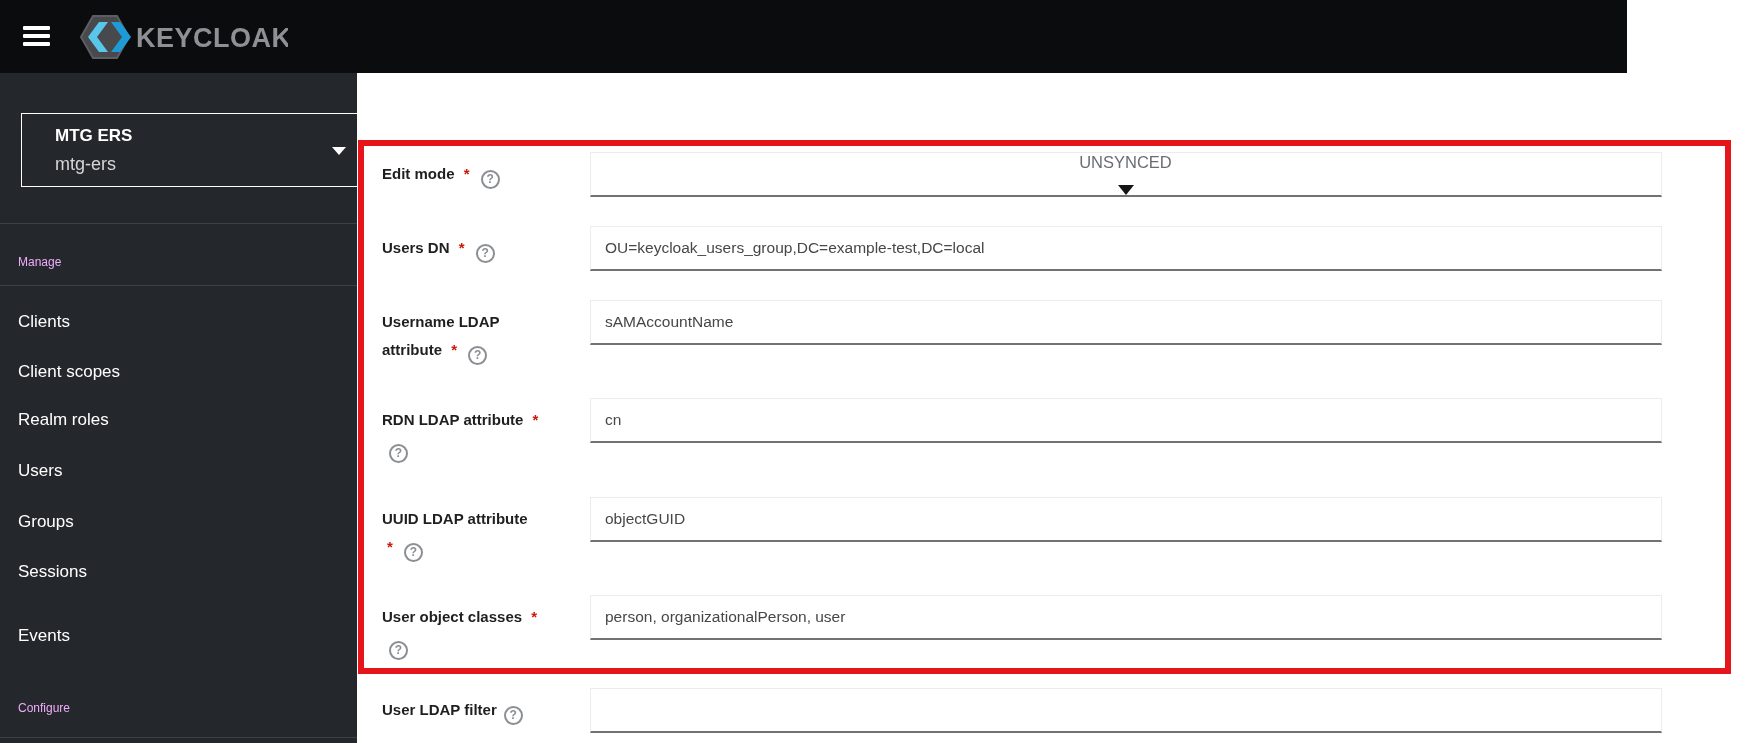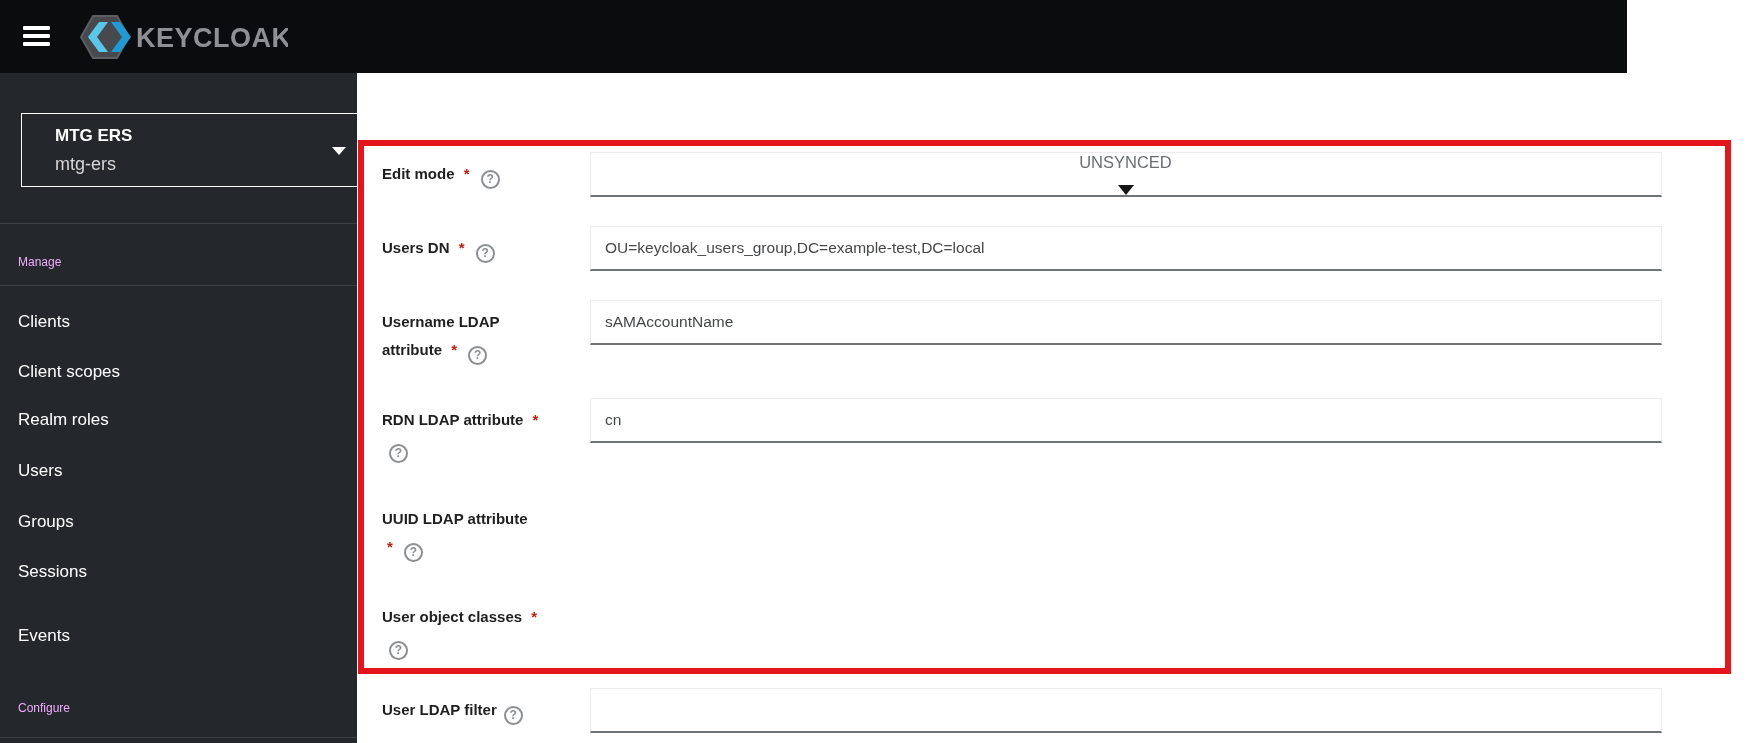--- a/index.html
+++ b/index.html
@@ -146,27 +146,33 @@
         <input class="pf-input" type="text" value="cn" style="">
       </div>
     </div>
 
     <div class="form-group" style="top:424px">
       <div class="form-label" style="width:158px">
         <span class="lbl">UUID LDAP attribute</span>
         <span class="req">*</span>
         <span class="help-icon"><span class="q">?</span></span>
       </div>
+      <div class="form-field">
+        <input class="pf-input" type="text" value="objectGUID" style="">
+      </div>
     </div>
 
     <div class="form-group" style="top:522px">
       <div class="form-label" style="width:158px">
         <span class="lbl">User object classes</span>
         <span class="req">*</span>
         <span class="help-icon"><span class="q">?</span></span>
+      </div>
+      <div class="form-field">
+        <input class="pf-input" type="text" value="person, organizationalPerson, user" style="">
       </div>
     </div>
 
     <div class="form-group" style="top:615px">
       <div class="form-label" style="width:175px">
         <span class="lbl">User LDAP filter</span><span class="help-icon"><span class="q">?</span></span>
       </div>
       <div class="form-field">
         <input class="pf-input" type="text" value="" style="">
       </div>

